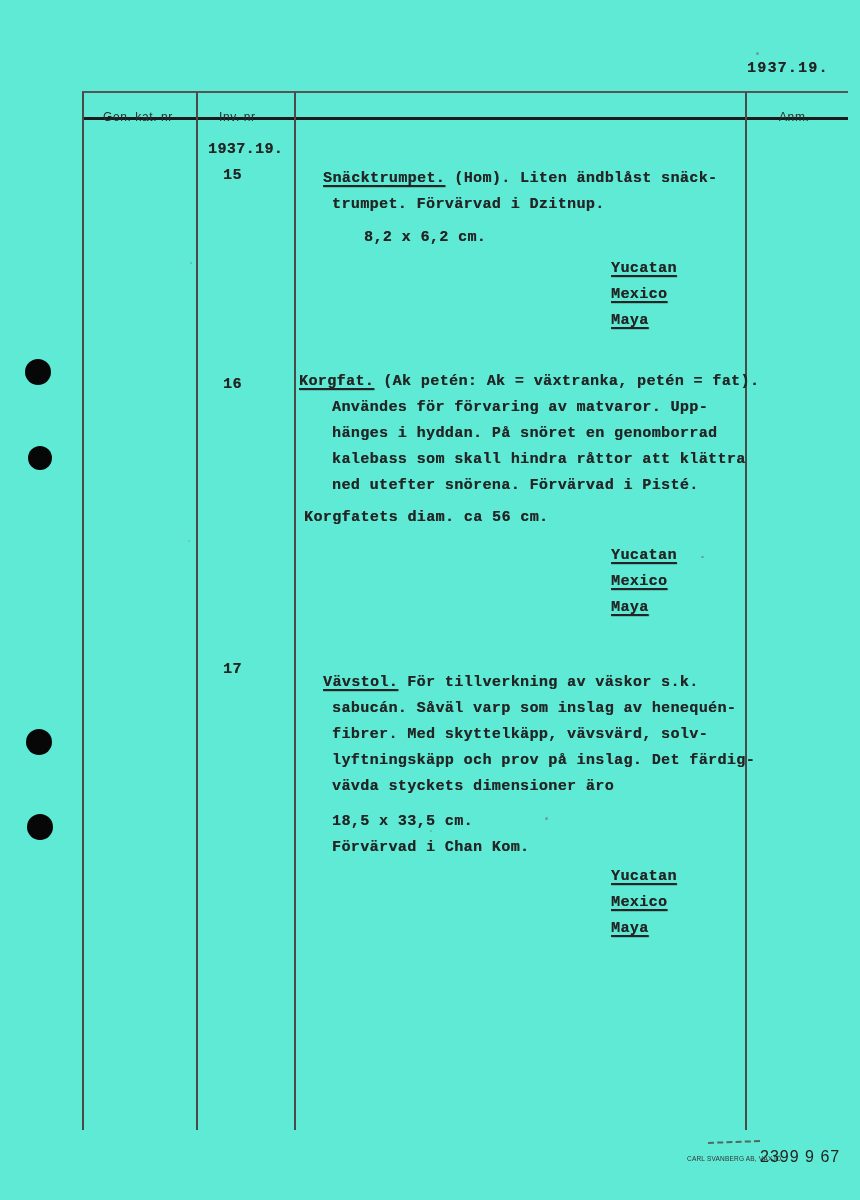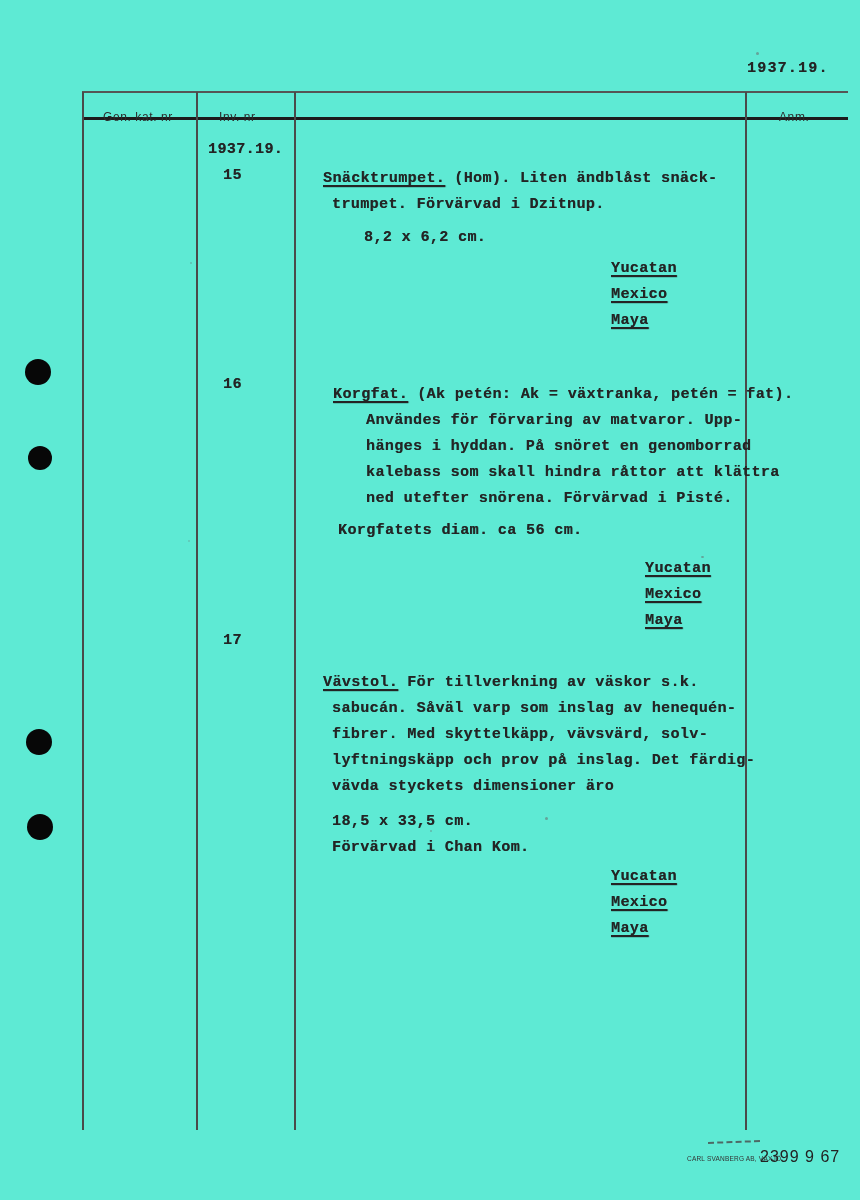--- a/index.html
+++ b/index.html
@@ -27,24 +27,24 @@
   
   .typed{
     font-size:15px;font-weight:700;color:#242424;letter-spacing:.4px;
     text-shadow:.3px .3px .5px rgba(10,10,10,.55);white-space:nowrap;
   }
   .page-number{position:absolute;left:747px;top:60px;font-size:15px;letter-spacing:1.2px;}
   .inv-prefix{position:absolute;left:208px;top:141px;}
   .inv-no{position:absolute;left:223px;}
   .inv-no.n0{top:167px;text-align:center;}
   .inv-no.n1{top:376px;}
-  .inv-no.n2{top:632px;}
+  .inv-no.n2{top:661px;}
   .entry-text{position:absolute;left:294px;width:480px;}
   .entry-text.e0{top:166px;}
-  .entry-text.e1{top:382px;padding-left:34px;}
+  .entry-text.e1{top:369px;}
   .entry-text.e2{top:670px;}
   .line{line-height:26px;height:26px;}
   .line.first{padding-left:29px;}
   .e1 .line.first{padding-left:5px;}
   .line.cont{padding-left:38px;}
   .details{padding-left:38px;}
   .e1 .details{padding-left:10px;}
   .e0 .details{margin-top:7px;margin-left:32px;}
   .e1 .details{margin-top:6px;}
   .e2 .details{margin-top:9px;}

